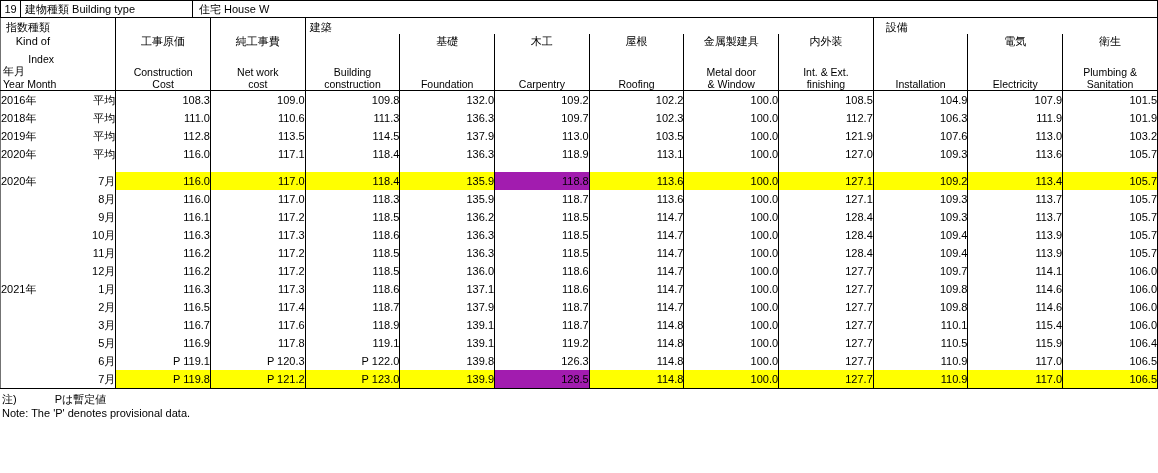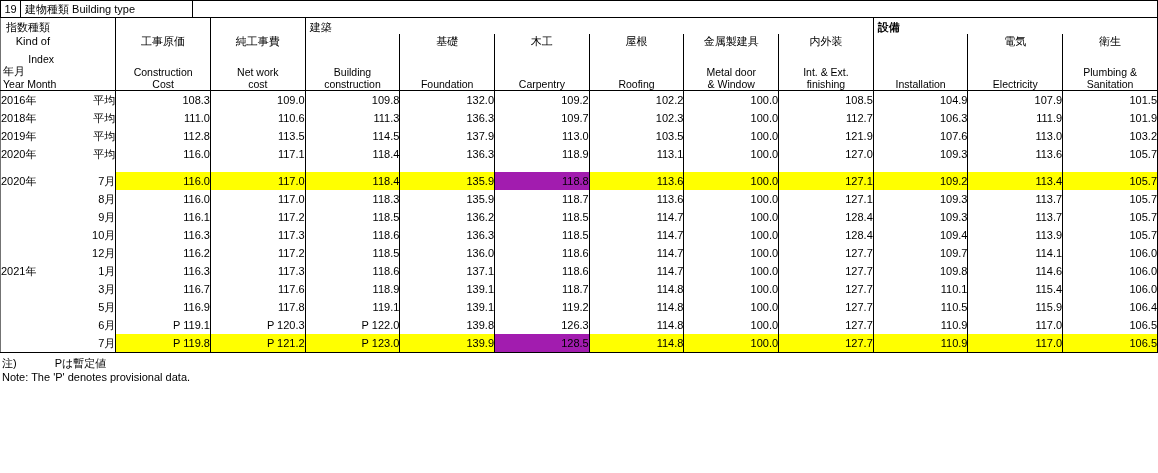--- a/index.html
+++ b/index.html
@@ -141,20 +141,21 @@
   .note-indent { display: inline-block; width: 38px; }
 </style>
 </head>
 <body>
 
 <div class="sheet">
 
   <div class="caption-row">
     <div class="cap-num">19</div>
     <div class="cap-lbl">建物種類  Building type</div>
+    <div class="cap-val">住宅  House  W</div>
   </div>
 
   <table class="main">
     <colgroup>
       <col style="width:52px">
       <col style="width:60px">
       <col style="width:92px">
       <col style="width:92px">
       <col style="width:92px">
       <col style="width:92px">
@@ -172,21 +173,21 @@
       <td class="hdr-top hdr-cell" style="text-align:right;padding-right:4px;">指数種類</td>
       <td class="hdr-top hdr-cell vsep"></td>
       <td class="hdr-top hdr-cell vsep"></td>
       <td class="hdr-top hdr-cell vsep"></td>
       <td class="hdr-top hdr-grp vsepl" style="text-align:left;padding-left:4px;">建築</td>
       <td class="hdr-top hdr-cell"></td>
       <td class="hdr-top hdr-cell"></td>
       <td class="hdr-top hdr-cell"></td>
       <td class="hdr-top hdr-cell"></td>
       <td class="hdr-top hdr-cell"></td>
-      <td class="hdr-top hdr-grp vsepl" style="text-align:left;padding-left:4px;font-weight:bold;">設備</td>
+      <td class="hdr-top hdr-grp vsepl" style="text-align:left;padding-left:12px;">設備</td>
       <td class="hdr-top hdr-cell"></td>
       <td class="hdr-top hdr-cell"></td>
     </tr>
 
     <tr>
       <td class="hdr-cell" style="text-align:right;padding-right:4px;height:14px;line-height:13px;">Kind of</td>
       <td class="hdr-cell vsep" style="height:14px;"></td>
       <td class="hdr-cell vsep" style="height:14px;">工事原価</td>
       <td class="hdr-cell vsep" style="height:14px;">純工事費</td>
       <td class="hdr-cell vsepl" style="height:14px;"></td>
@@ -380,20 +381,35 @@
       <td class="datacell vsepl">118.5</td>
       <td class="datacell vsepl">114.7</td>
       <td class="datacell vsepl">100.0</td>
       <td class="datacell vsepl">128.4</td>
       <td class="datacell vsepl">109.4</td>
       <td class="datacell vsepl">113.9</td>
       <td class="datacell vsepl">105.7</td>
     </tr>
     <tr class="datarow">
       <td class="lbl-year"></td>
+      <td class="lbl-month vsep">11月</td>
+      <td class="datacell vsep">116.2</td>
+      <td class="datacell vsep">117.2</td>
+      <td class="datacell vsepl">118.5</td>
+      <td class="datacell vsepl">136.3</td>
+      <td class="datacell vsepl">118.5</td>
+      <td class="datacell vsepl">114.7</td>
+      <td class="datacell vsepl">100.0</td>
+      <td class="datacell vsepl">128.4</td>
+      <td class="datacell vsepl">109.4</td>
+      <td class="datacell vsepl">113.9</td>
+      <td class="datacell vsepl">105.7</td>
+    </tr>
+    <tr class="datarow">
+      <td class="lbl-year"></td>
       <td class="lbl-month vsep">12月</td>
       <td class="datacell vsep">116.2</td>
       <td class="datacell vsep">117.2</td>
       <td class="datacell vsepl">118.5</td>
       <td class="datacell vsepl">136.0</td>
       <td class="datacell vsepl">118.6</td>
       <td class="datacell vsepl">114.7</td>
       <td class="datacell vsepl">100.0</td>
       <td class="datacell vsepl">127.7</td>
       <td class="datacell vsepl">109.7</td>
@@ -401,20 +417,35 @@
       <td class="datacell vsepl">106.0</td>
     </tr>
     <tr class="datarow">
       <td class="lbl-year">2021年</td>
       <td class="lbl-month vsep">1月</td>
       <td class="datacell vsep">116.3</td>
       <td class="datacell vsep">117.3</td>
       <td class="datacell vsepl">118.6</td>
       <td class="datacell vsepl">137.1</td>
       <td class="datacell vsepl">118.6</td>
+      <td class="datacell vsepl">114.7</td>
+      <td class="datacell vsepl">100.0</td>
+      <td class="datacell vsepl">127.7</td>
+      <td class="datacell vsepl">109.8</td>
+      <td class="datacell vsepl">114.6</td>
+      <td class="datacell vsepl">106.0</td>
+    </tr>
+    <tr class="datarow">
+      <td class="lbl-year"></td>
+      <td class="lbl-month vsep">2月</td>
+      <td class="datacell vsep">116.5</td>
+      <td class="datacell vsep">117.4</td>
+      <td class="datacell vsepl">118.7</td>
+      <td class="datacell vsepl">137.9</td>
+      <td class="datacell vsepl">118.7</td>
       <td class="datacell vsepl">114.7</td>
       <td class="datacell vsepl">100.0</td>
       <td class="datacell vsepl">127.7</td>
       <td class="datacell vsepl">109.8</td>
       <td class="datacell vsepl">114.6</td>
       <td class="datacell vsepl">106.0</td>
     </tr>
     <tr class="datarow">
       <td class="lbl-year"></td>
       <td class="lbl-month vsep">3月</td>

